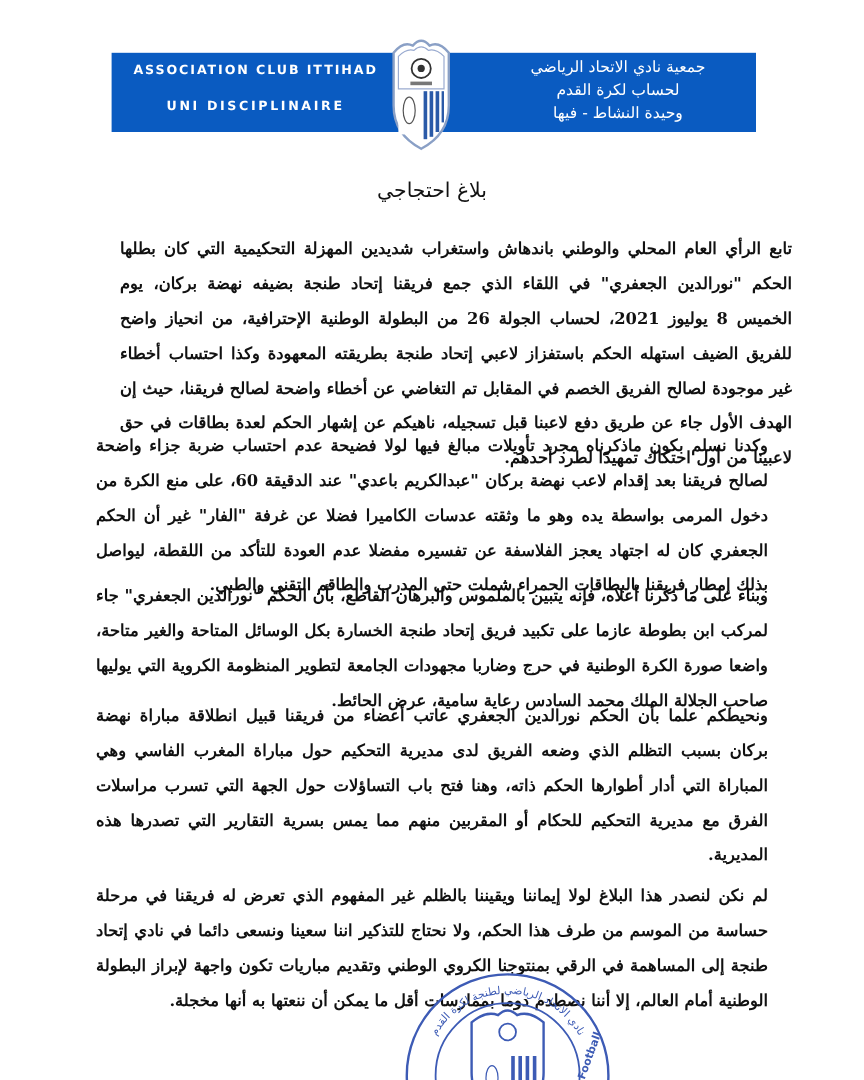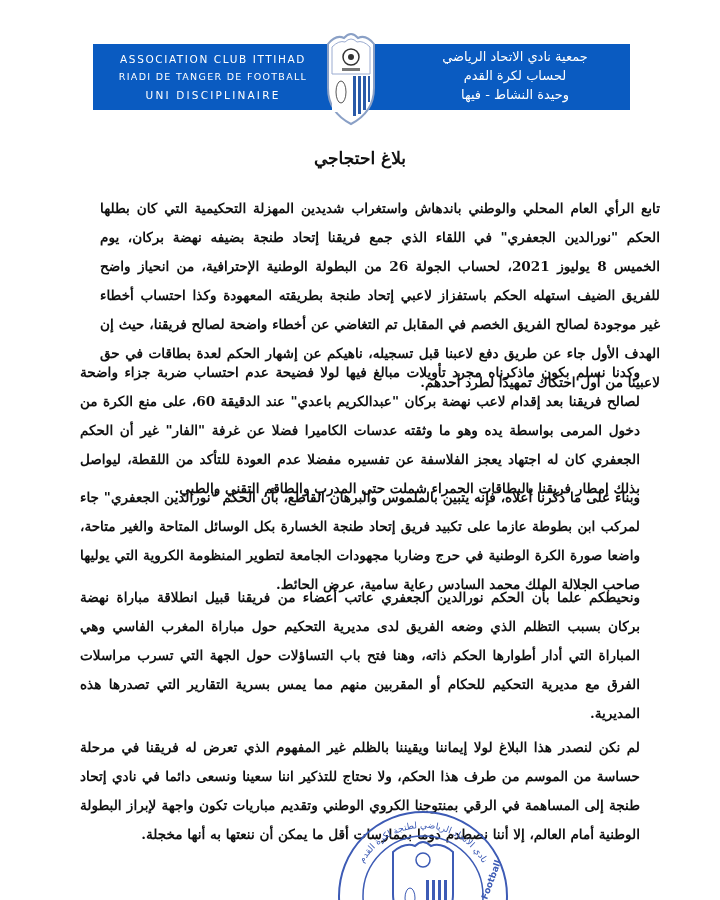--- a/index.html
+++ b/index.html
@@ -4,36 +4,36 @@
 <style>
   html, body { margin: 0; padding: 0; background: #ffffff; }
   body { width: 720px; height: 900px; position: relative; overflow: hidden; font-family: "DejaVu Serif", serif; color: #111; }
 
   .banner {
     position: absolute; left: 93px; top: 44px; width: 537px; height: 66px;
     background: #0a5bc1;
   }
   .banner-left {
     position: absolute; left: 0; top: 6px; width: 240px; text-align: center;
-    font-family: "DejaVu Sans", sans-serif; font-weight: normal; color: #fff;
+    font-family: "DejaVu Sans", sans-serif; font-weight: bold; color: #fff;
     font-size: 10.5px; letter-spacing: 1.6px; line-height: 18px;
   }
   .banner-left .l2 { font-size: 9.5px; letter-spacing: 1.3px; }
-  .banner-left .l3 { letter-spacing: 2.2px; }
+  .banner-left .l3 { letter-spacing: 2.2px; margin-top: 12px; }
   .banner-right {
     position: absolute; right: 0; top: 3px; width: 230px; text-align: center; direction: rtl;
     font-family: "DejaVu Sans", sans-serif; color: #ffffff; font-size: 13px; line-height: 19px;
   }
   .crest {
     position: absolute; left: 322px; top: 30px; width: 58px; height: 96px;
   }
 
   .title {
     position: absolute; left: 0; width: 720px; top: 148px; text-align: center;
-    font-size: 17px; font-weight: bold; direction: rtl;
+    font-size: 17px; font-weight: normal; direction: rtl;
   }
 
   .para {
     position: absolute; left: 80px; width: 560px; direction: rtl; text-align: justify;
     text-align-last: right; font-size: 13.6px; line-height: 29px; font-weight: bold;
     font-family: "DejaVu Serif", serif;
   }
   #p1 { top: 194px; margin-left: 20px; }
   #p2 { top: 358px; }
   #p3 { top: 483px; }
@@ -43,21 +43,20 @@
   .stamp {
     position: absolute; left: 335px; top: 808px; width: 176px; height: 176px;
   }
 </style>
 </head>
 <body>
 
 <div class="banner">
   <div class="banner-left">
     <div>ASSOCIATION CLUB ITTIHAD</div>
-    <div class="l2">RIADI DE TANGER DE FOOTBALL</div>
     <div class="l3">UNI DISCIPLINAIRE</div>
   </div>
   <div class="banner-right">
     <div>جمعية نادي الاتحاد الرياضي</div>
     <div>لحساب لكرة القدم</div>
     <div>وحيدة النشاط - فيها</div>
   </div>
 </div>
 
 <svg class="crest" viewBox="0 0 58 96">

